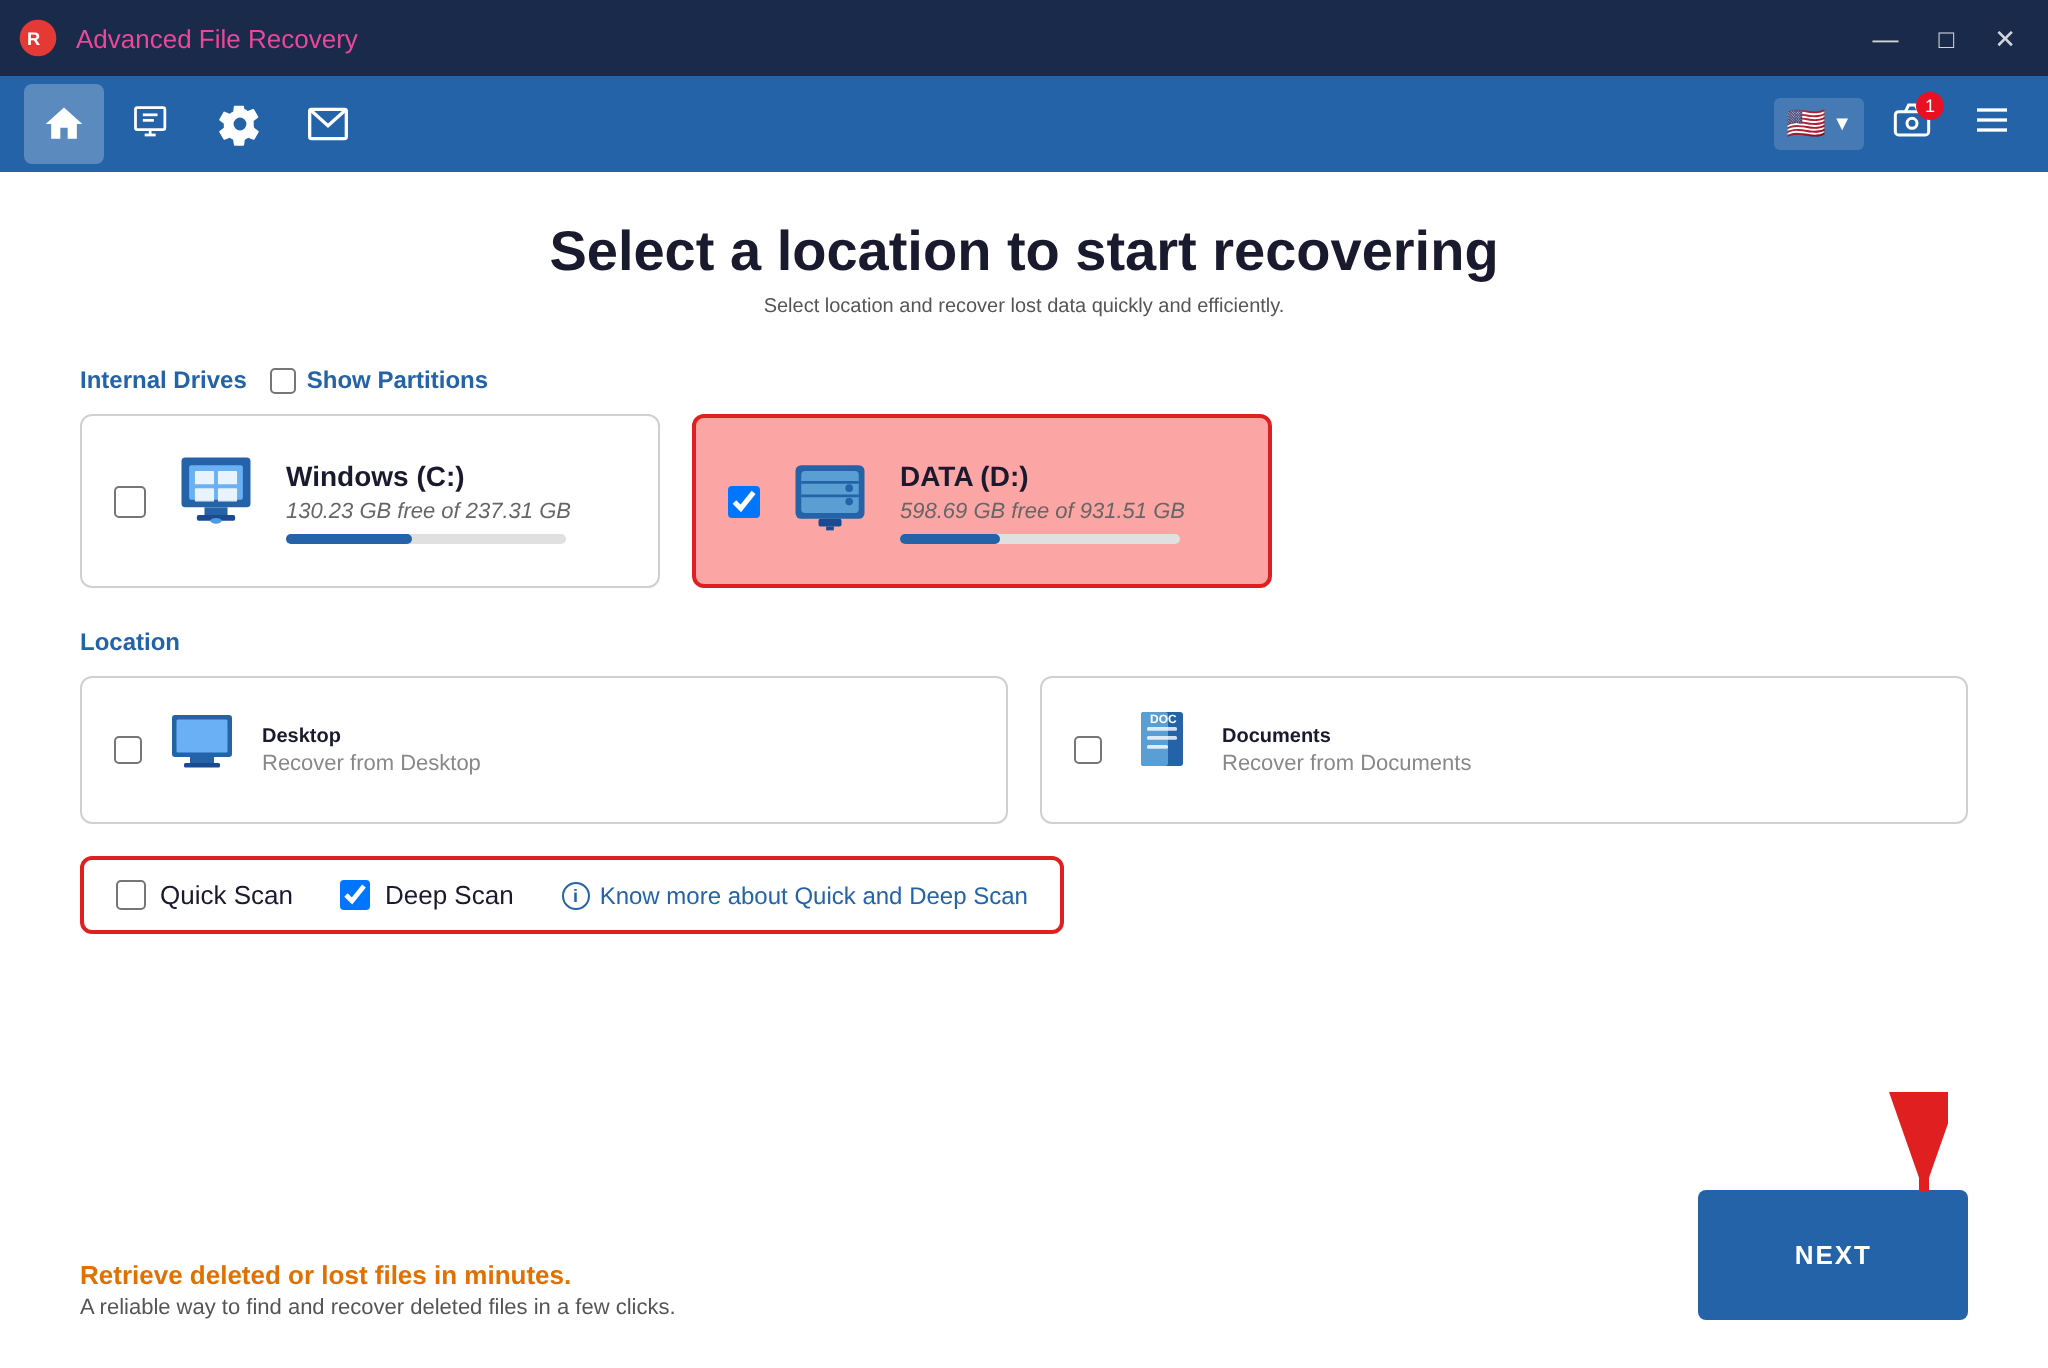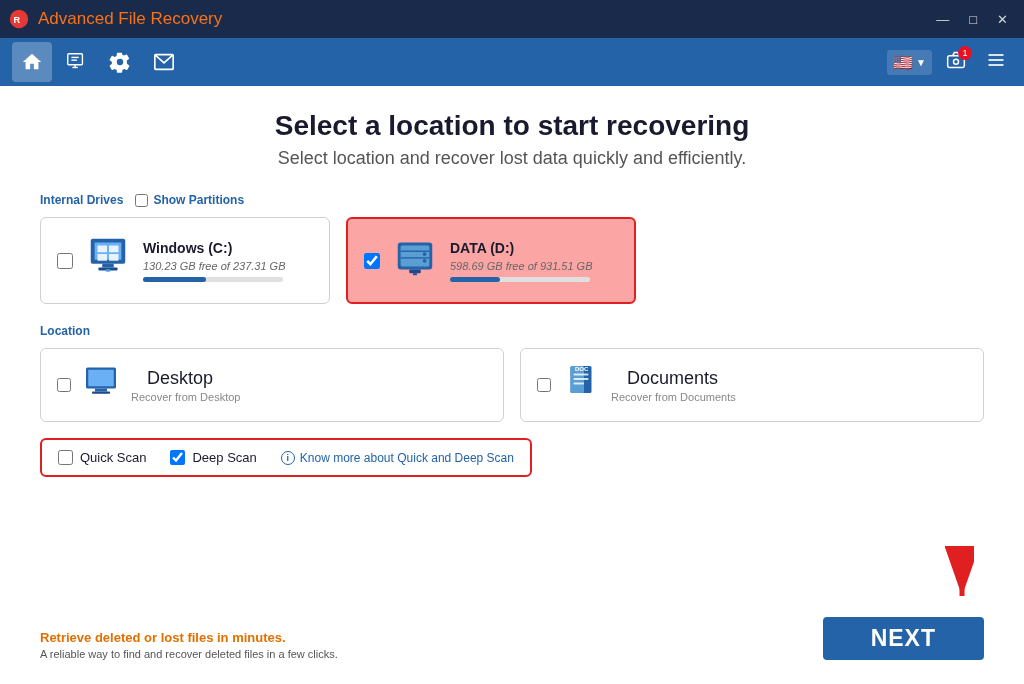--- a/index.html
+++ b/index.html
@@ -21,22 +21,22 @@
       align-items: center;
       padding: 0 8px;
       flex-shrink: 0;
     }
     .title-bar-logo {
       width: 22px;
       height: 22px;
       margin-right: 8px;
     }
     .title-bar-title {
-      color: #f97316;
-      font-size: 17px;
+      color: #ec4899;
+      font-size: 13px;
       flex: 1;
     }
     .title-bar-controls {
       display: flex;
       align-items: center;
       gap: 4px;
     }
     .title-bar-btn {
       color: #fff;
       background: transparent;
@@ -128,21 +128,21 @@
       text-align: center;
       margin-bottom: 6px;
     }
     .page-heading h1 {
       font-size: 28px;
       font-weight: 700;
       color: #1a1a2e;
       margin-bottom: 6px;
     }
     .page-heading p {
-      font-size: 18px;
+      font-size: 10px;
       color: #555;
     }
 
     
     .section-label {
       font-size: 12px;
       color: #2563a8;
       font-weight: 600;
       margin-bottom: 10px;
       display: flex;
@@ -235,25 +235,24 @@
       flex: 1;
       cursor: pointer;
       background: #fff;
     }
     .location-icon {
       font-size: 32px;
       color: #2563a8;
       flex-shrink: 0;
     }
     .location-info h3 {
-      font-size: 18px;
-      font-weight: 400;
+      font-size: 10px;
+      font-weight: 700;
       color: #1a1a2e;
       margin-bottom: 2px;
-      margin-left: 16px;
     }
     .location-info p {
       font-size: 11px;
       color: #888;
     }
     .location-checkbox {
       width: 14px;
       height: 14px;
       flex-shrink: 0;
     }
@@ -320,23 +319,23 @@
     .promo-sub {
       font-size: 11px;
       color: #555;
     }
 
     .next-btn {
       background: #2563a8;
       color: #fff;
       border: none;
       border-radius: 4px;
-      font-size: 23px;
+      font-size: 13px;
       font-weight: 700;
-      padding: 8px 48px;
+      padding: 25px 48px;
       cursor: pointer;
       letter-spacing: 1px;
     }
 
     .arrow-wrapper {
       position: relative;
     }
 
     
     .red-arrow-svg {

